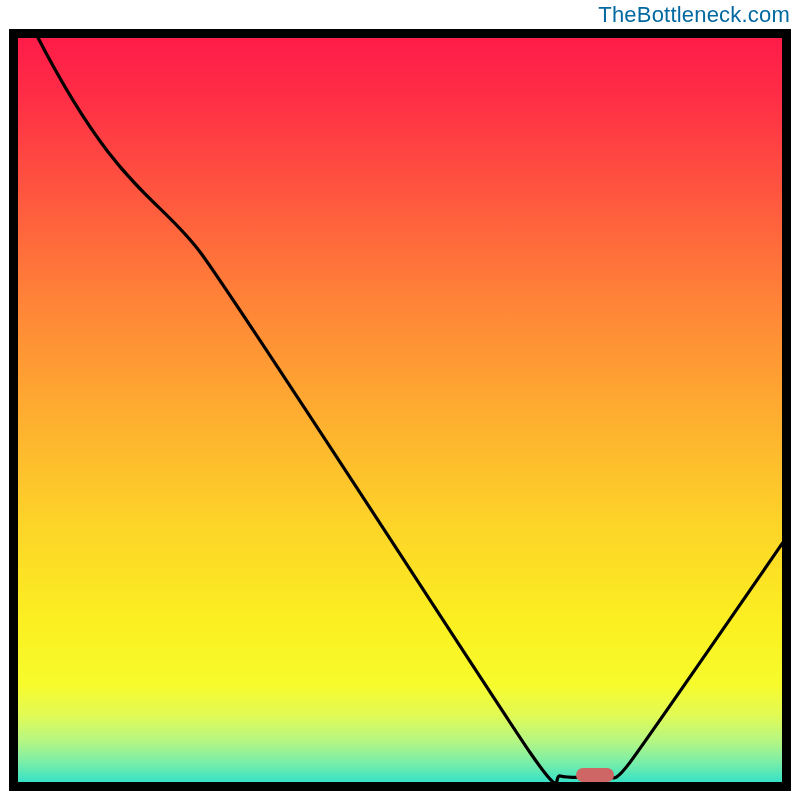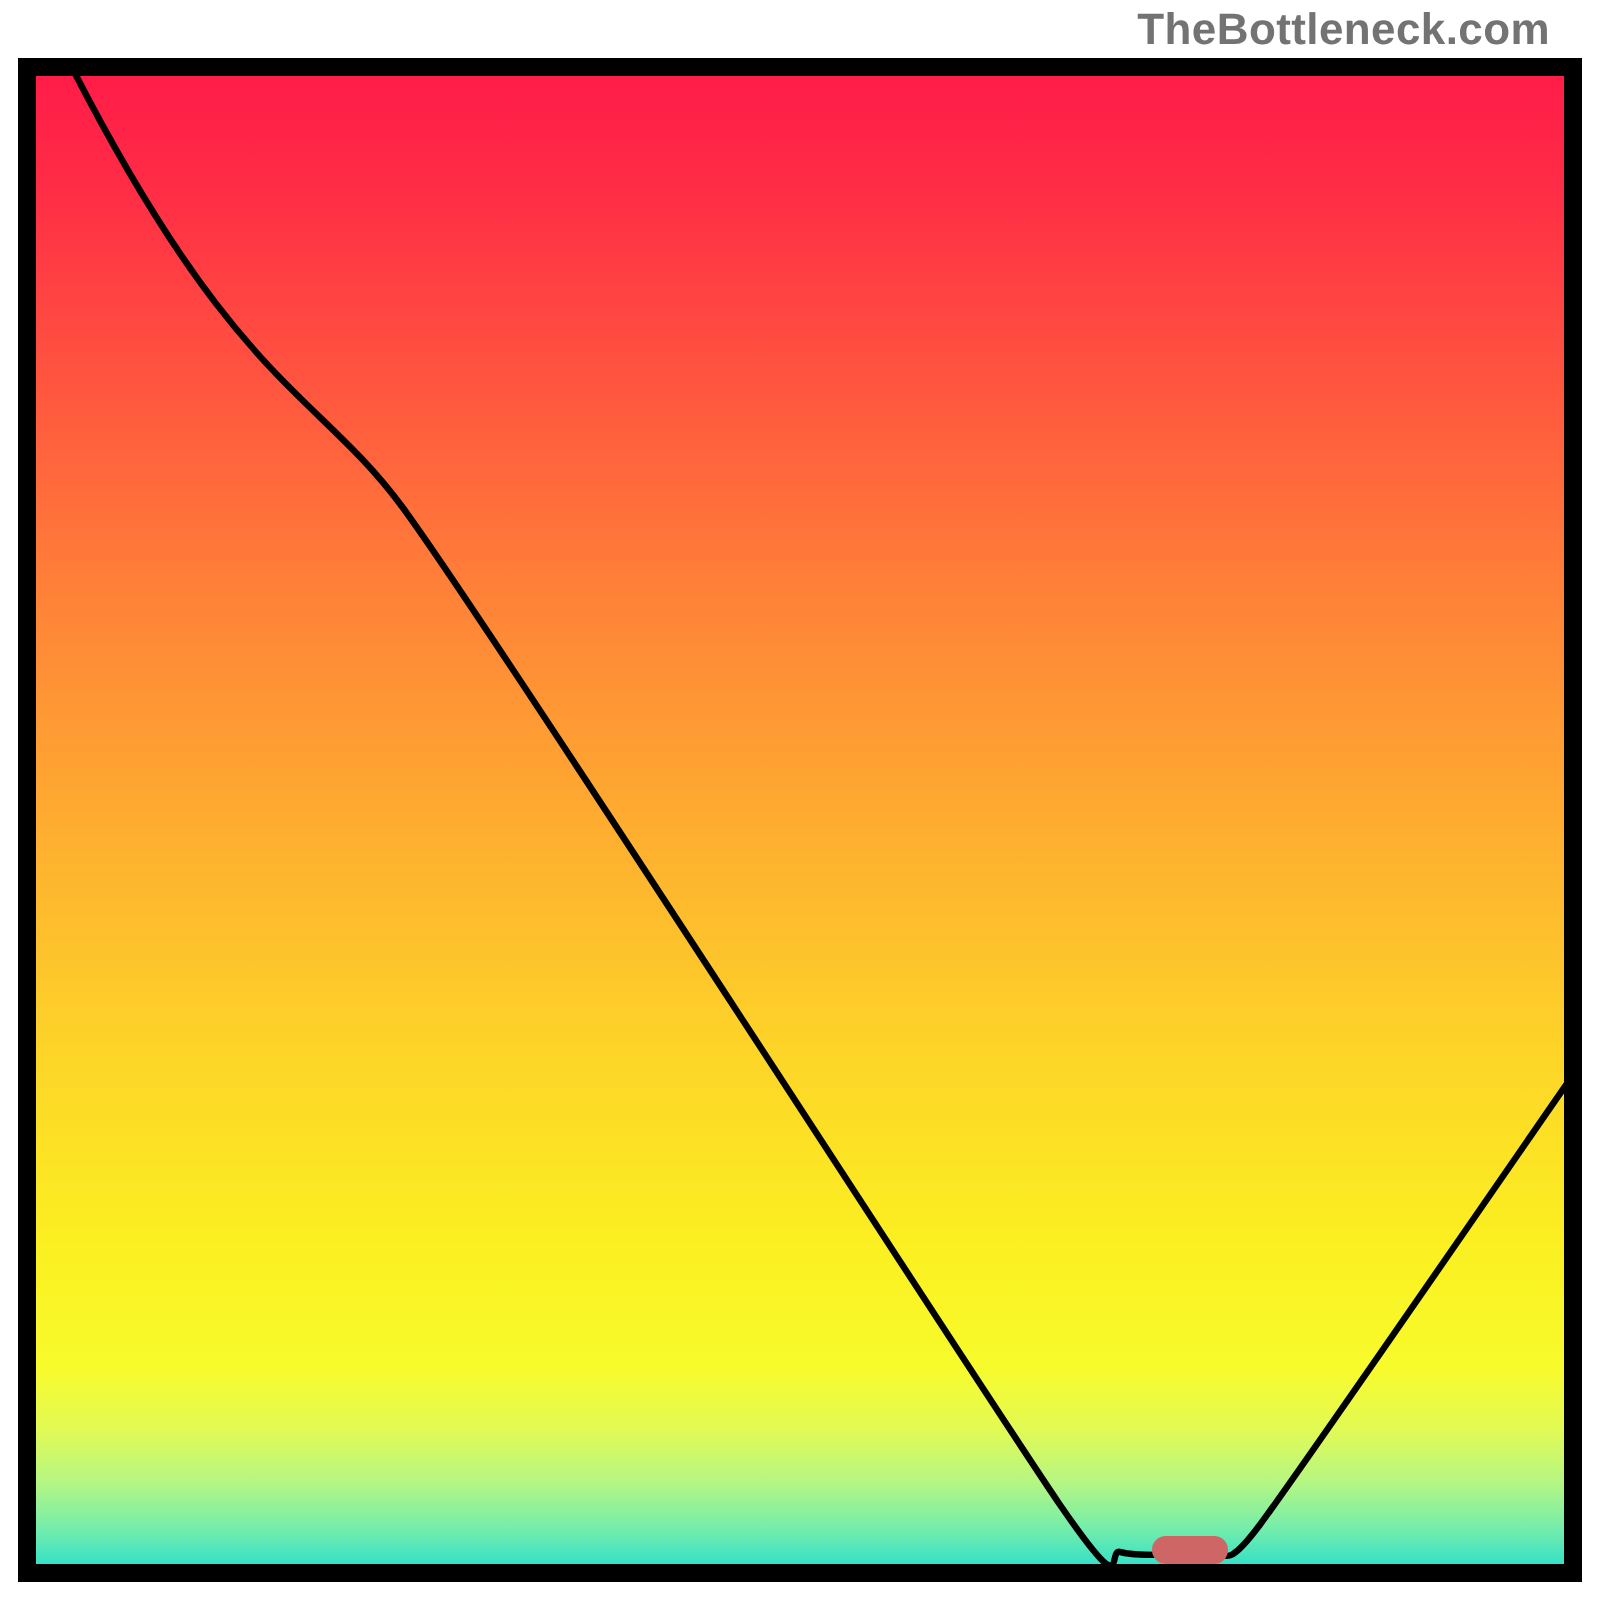--- a/index.html
+++ b/index.html
@@ -7,24 +7,24 @@
     padding: 0;
     width: 800px;
     height: 800px;
     background: #ffffff;
     overflow: hidden;
     font-family: Arial, Helvetica, sans-serif;
   }
   .watermark {
     position: absolute;
     top: 2px;
-    right: 25px;
+    right: 10px;
     font-size: 22px;
-    font-weight: 700;
-    color: #737373;
+    font-weight: 400;
+    color: #0369a1;
     letter-spacing: 0.2px;
     z-index: 10;
   }
   .frame {
     position: absolute;
     top: 29px;
     left: 9px;
     width: 782px;
     height: 762px;
     box-sizing: border-box;

